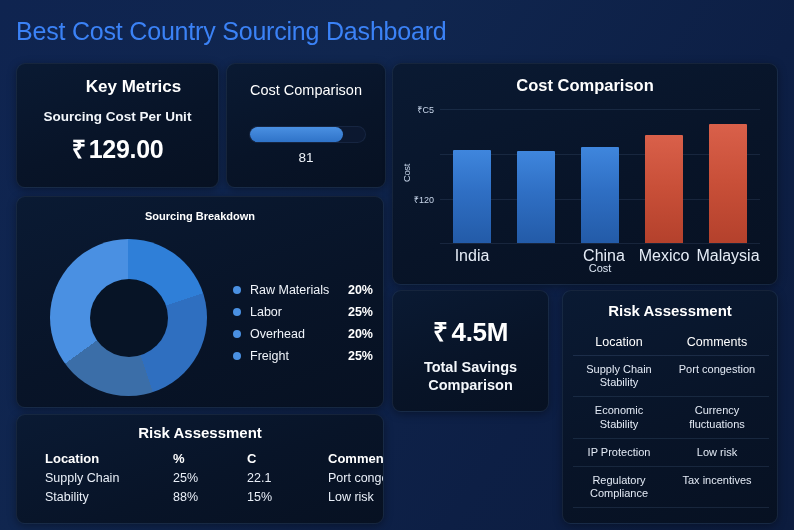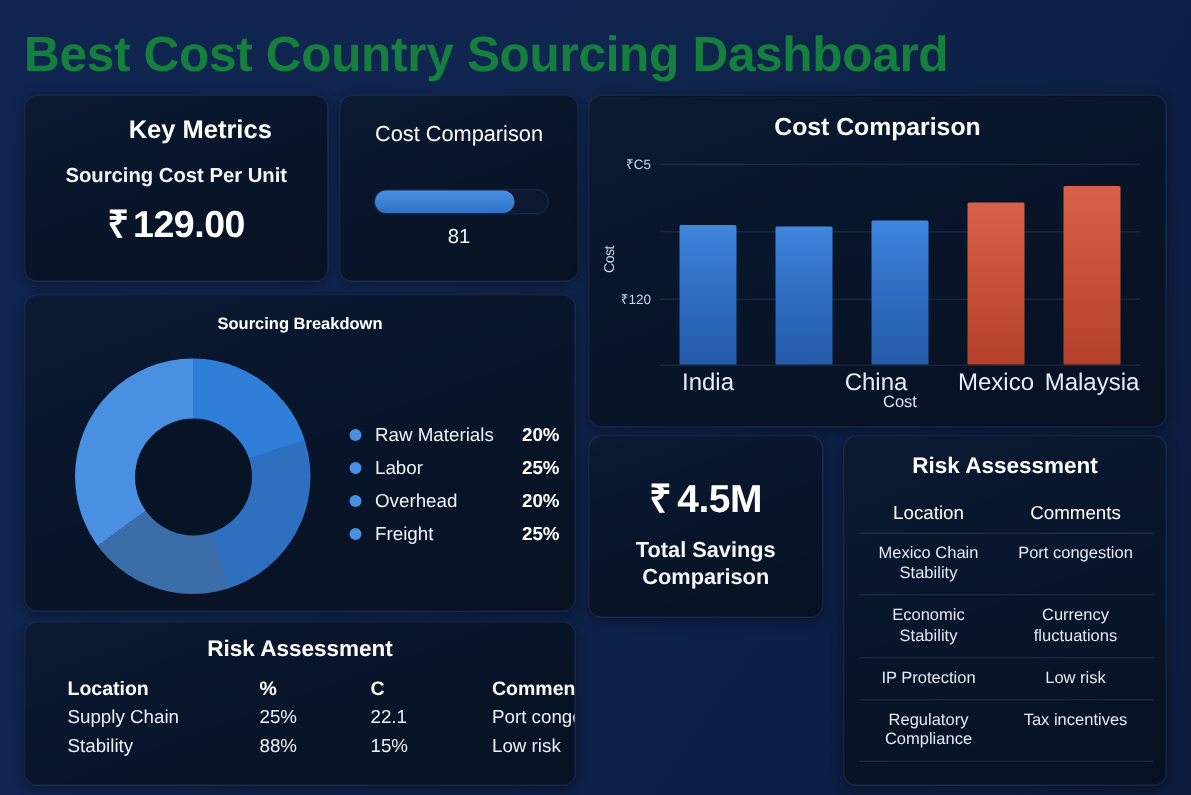--- a/index.html
+++ b/index.html
@@ -7,22 +7,22 @@
   body{
     font-family:"Liberation Sans", sans-serif;
     background:linear-gradient(125deg,#0f2450 0%,#10264f 35%,#0d1f45 70%,#0c1c3e 100%);
     color:#ffffff;
     position:relative;
   }
   .page{ position:absolute; inset:0; }
 
   #dash-title{
     position:absolute; left:16px; top:17px;
-    font-size:33px; font-weight:bold; letter-spacing:-0.2px;
-    color:#15803d; white-space:nowrap;
+    font-size:25px; font-weight:normal; letter-spacing:-0.2px;
+    color:#3b82f6; white-space:nowrap;
   }
 
   .card{
     position:absolute;
     background:linear-gradient(160deg,#0a1a33 0%,#081428 55%,#071122 100%);
     border:1px solid rgba(120,160,220,0.13);
     border-radius:9px;
     box-shadow:0 2px 8px rgba(0,0,0,0.35);
     overflow:hidden;
   }
@@ -161,21 +161,21 @@
         </div>
         <div class="gridline" style="top: 89.78px;">
           <div class="ytick" style="top: 89.78px;">₹135</div>
         </div>
         <div class="gridline" style="top: 134px;"></div>
         <div class="bar blue" style="left: 13px; height: 93.13px;"></div>
         <div class="bar-label" style="left: 32px;">India</div>
         <div class="bar blue" style="left: 77px; height: 92.46px;"></div>
         <div class="bar-label" style="left: 107px; margin-top: 38px;">Vietnam</div>
         <div class="bar blue" style="left: 141px; height: 95.81px;"></div>
-        <div class="bar-label" style="left: 144px;">China</div>
+        <div class="bar-label" style="left: 164px;">China</div>
         <div class="bar red" style="left: 205px; height: 107.87px;"></div>
         <div class="bar-label" style="left: 224px;">Mexico</div>
         <div class="bar red" style="left: 269px; height: 118.59px;"></div>
         <div class="bar-label" style="left: 288px;">Malaysia</div>
       </div>
     <div id="bc-xlabel">Cost</div>
   </div>
 
   <div class="card" id="card-donut">
     <div class="card-title" id="dn-title">Sourcing Breakdown</div>
@@ -218,21 +218,21 @@
   </div>
 
   <div class="card" id="card-risk-right">
     <div class="card-title" id="rr-title">Risk Assessment</div>
     <div id="rr-table">
         <div class="rr-head">
           <div class="rr-c1">Location</div>
           <div class="rr-c2">Comments</div>
         </div>
         <div class="rr-row">
-          <div class="rr-c1">Mexico Chain Stability</div>
+          <div class="rr-c1">Supply Chain Stability</div>
           <div class="rr-c2">Port congestion</div>
         </div>
         <div class="rr-row">
           <div class="rr-c1">Economic Stability</div>
           <div class="rr-c2">Currency fluctuations</div>
         </div>
         <div class="rr-row">
           <div class="rr-c1">IP Protection</div>
           <div class="rr-c2">Low risk</div>
         </div>

